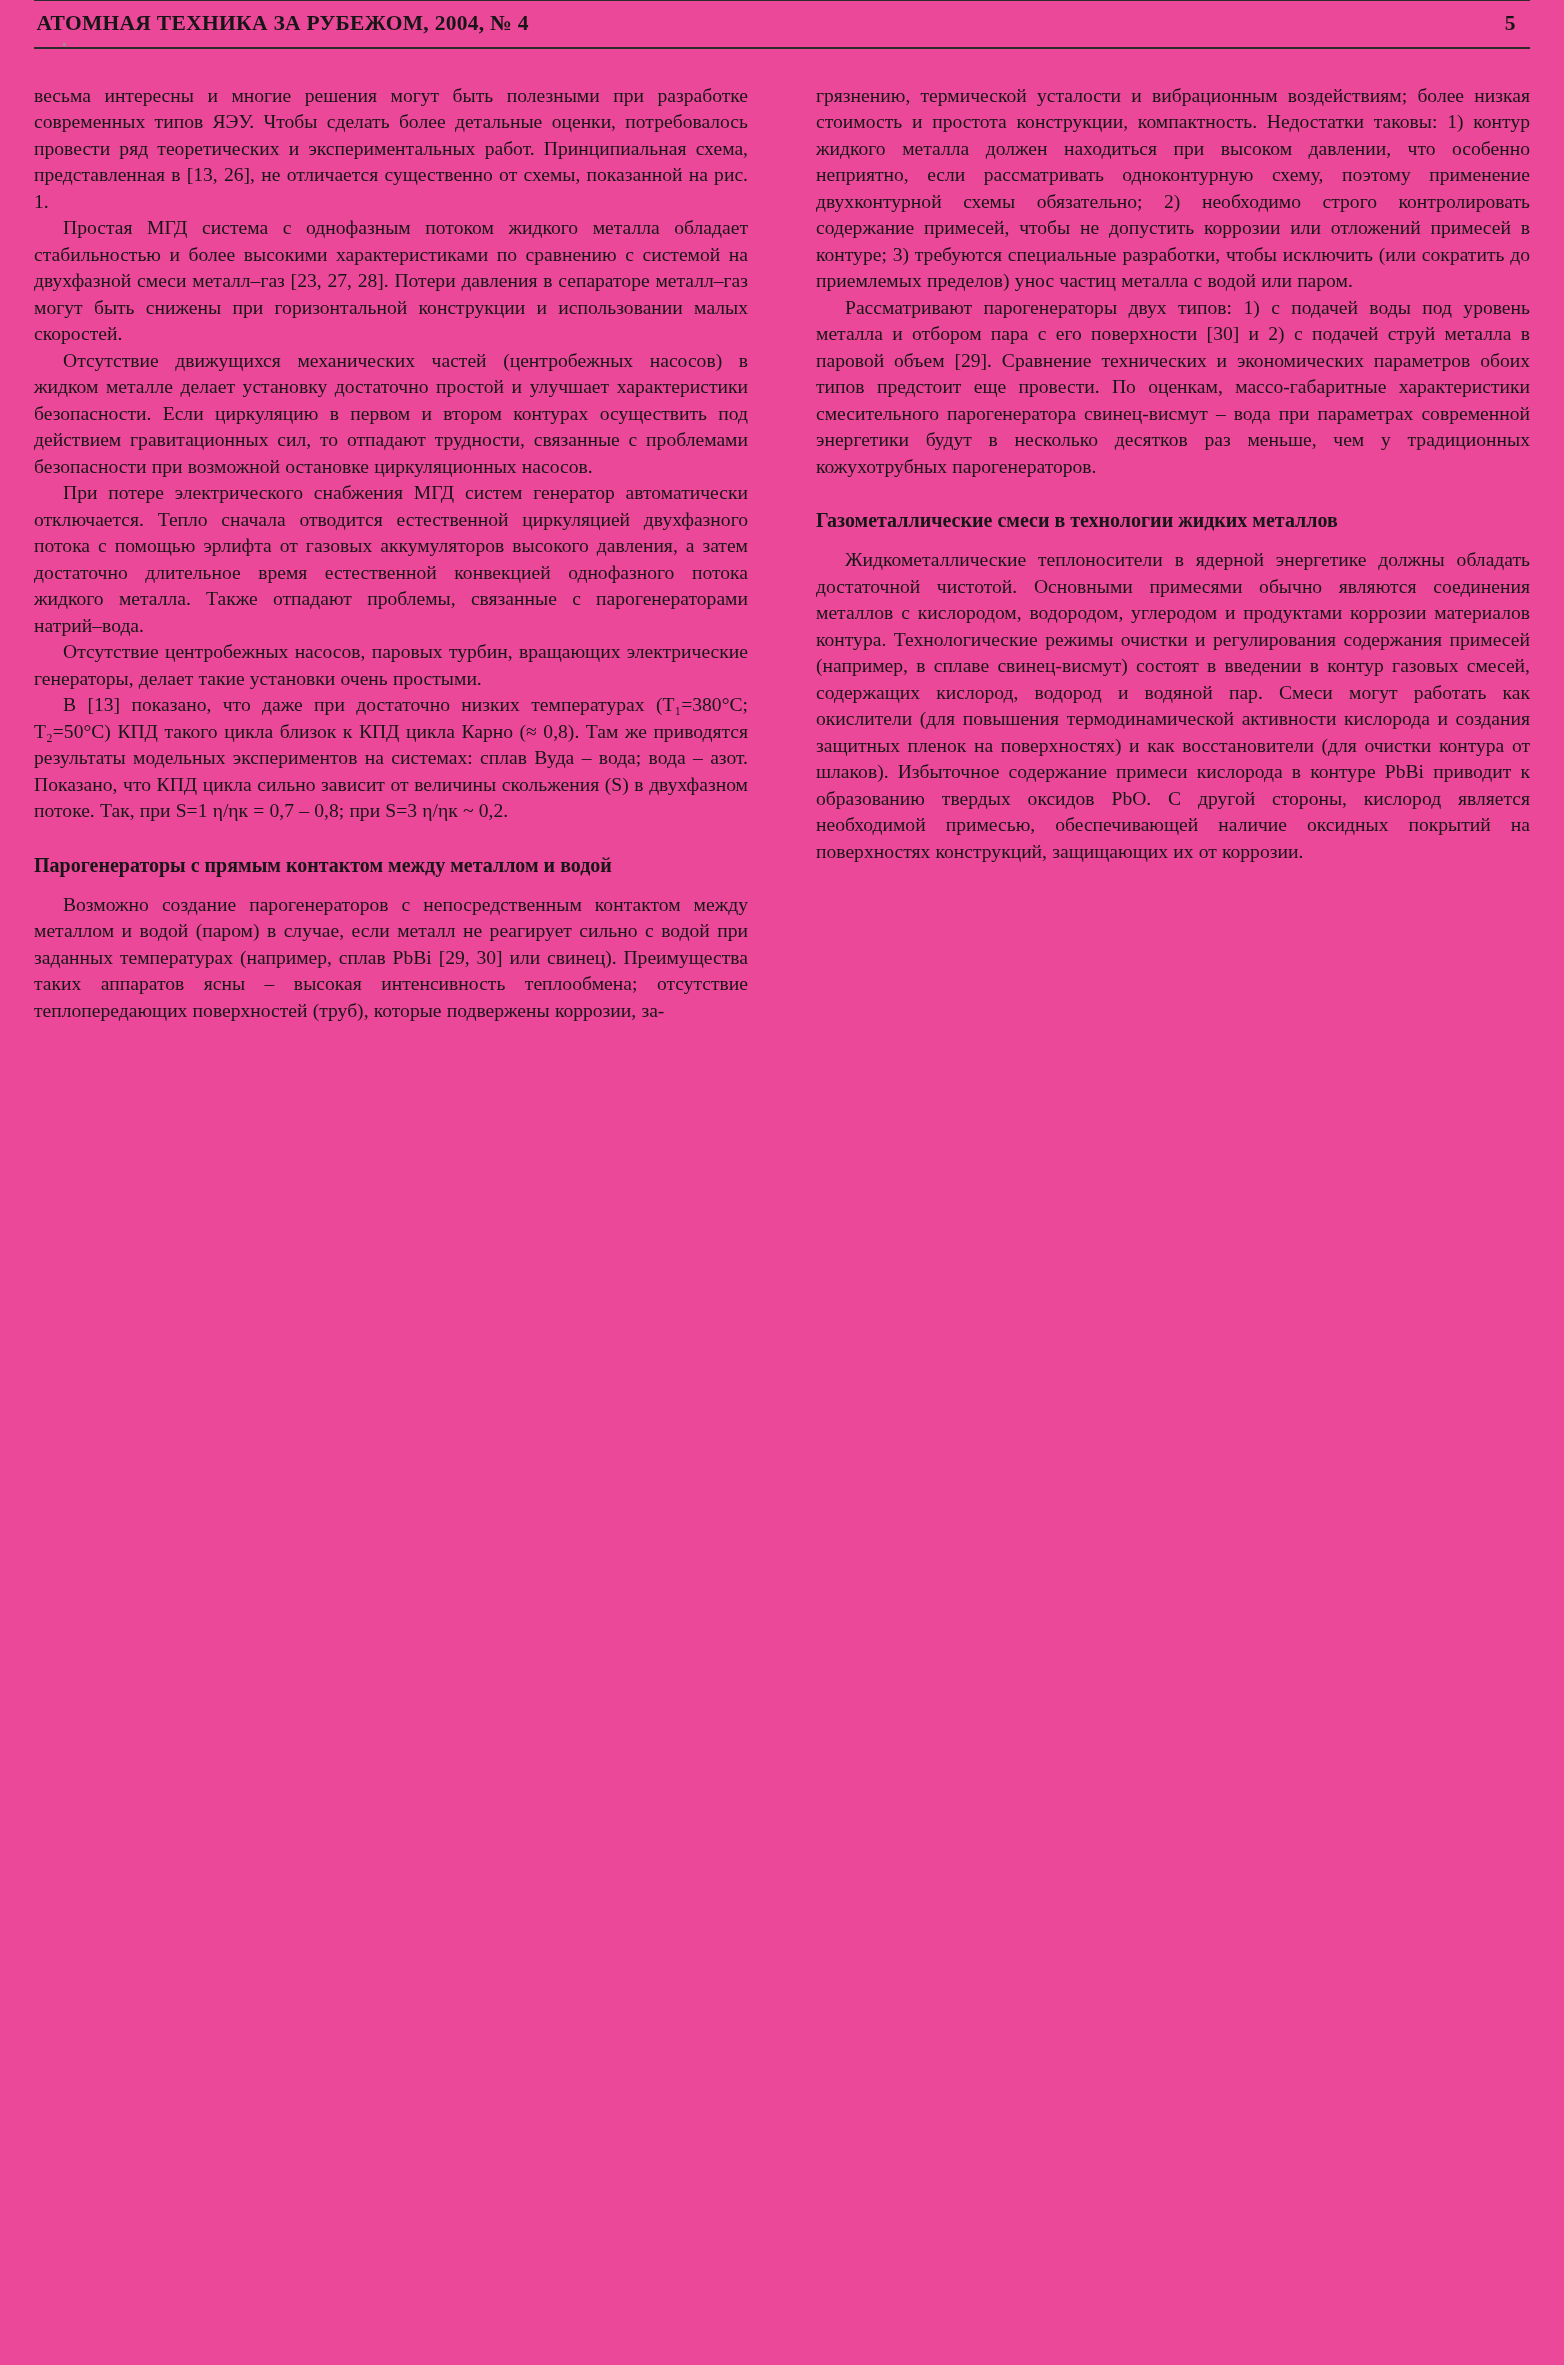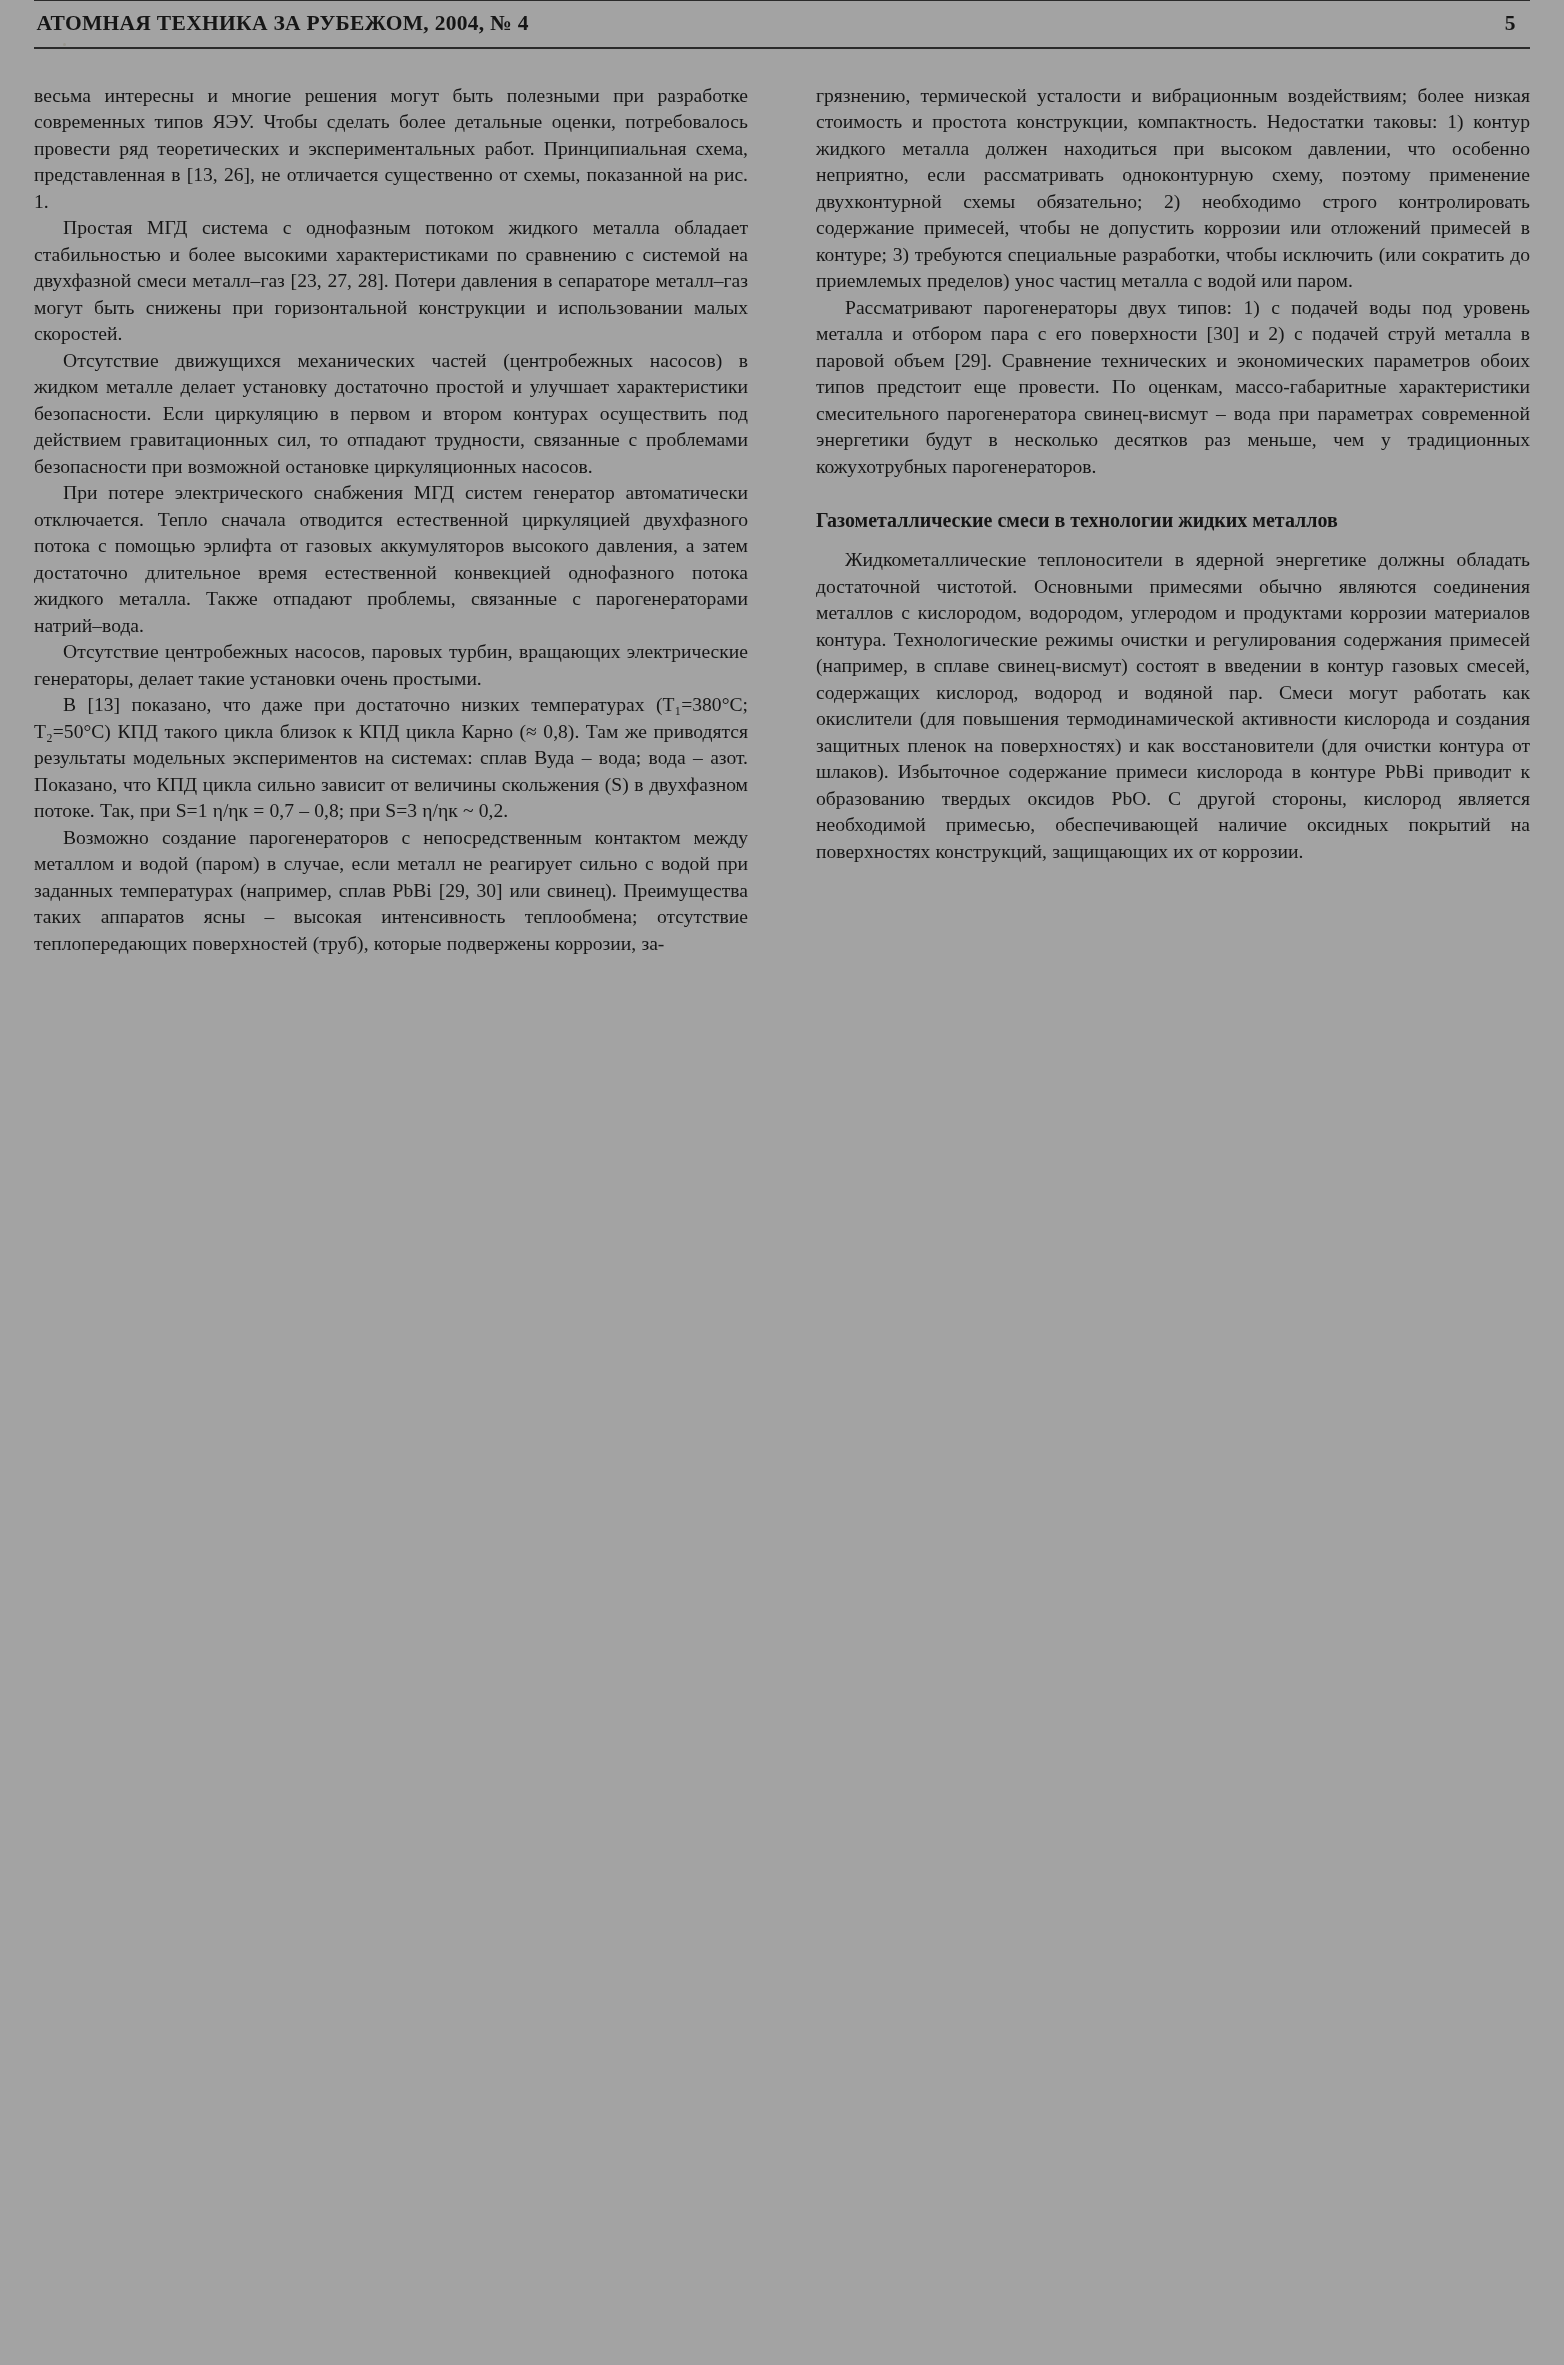--- a/index.html
+++ b/index.html
@@ -5,21 +5,21 @@
   html, body {
     margin: 0;
     padding: 0;
     background: #f4f2ec;
   }
   .page {
     position: relative;
     width: 1564px;
     height: 2366px;
     box-sizing: border-box;
-    background: #a3a3a3;
+    background: #ec4899;
     color: #161616;
     font-family: "Liberation Serif", "DejaVu Serif", serif;
     padding: 0 34px;
     overflow: hidden;
   }
   .running-head {
     display: flex;
     justify-content: space-between;
     align-items: baseline;
     border-top: 1.3px solid #2a2a2a;
@@ -86,20 +86,21 @@
 
   <div class="columns">
 
     <div class="col">
       <p class="no-indent">весьма интересны и многие решения могут быть полезными при разработке современных типов ЯЭУ. Чтобы сделать более детальные оценки, потребовалось провести ряд теоретических и экспериментальных работ. Принципиальная схема, представленная в [13, 26], не отличается существенно от схемы, показанной на рис. 1.</p>
       <p class="indent">Простая МГД система с однофазным потоком жидкого металла обладает стабильностью и более высокими характеристиками по сравнению с системой на двухфазной смеси металл–газ [23, 27, 28]. Потери давления в сепараторе металл–газ могут быть снижены при горизонтальной конструкции и использовании малых скоростей.</p>
       <p class="indent">Отсутствие движущихся механических частей (центробежных насосов) в жидком металле делает установку достаточно простой и улучшает характеристики безопасности. Если циркуляцию в первом и втором контурах осуществить под действием гравитационных сил, то отпадают трудности, связанные с проблемами безопасности при возможной остановке циркуляционных насосов.</p>
       <p class="indent">При потере электрического снабжения МГД систем генератор автоматически отключается. Тепло сначала отводится естественной циркуляцией двухфазного потока с помощью эрлифта от газовых аккумуляторов высокого давления, а затем достаточно длительное время естественной конвекцией однофазного потока жидкого металла. Также отпадают проблемы, связанные с парогенераторами натрий–вода.</p>
       <p class="indent">Отсутствие центробежных насосов, паровых турбин, вращающих электрические генераторы, делает такие установки очень простыми.</p>
       <p class="indent">В [13] показано, что даже при достаточно низких температурах (Т₁=380°С;  Т₂=50°С) КПД такого цикла близок к КПД цикла Карно (≈ 0,8). Там же приводятся результаты модельных экспериментов на системах: сплав Вуда – вода; вода – азот. Показано, что КПД цикла сильно зависит от величины скольжения (S) в двухфазном потоке. Так, при S=1 η/ηк = 0,7 – 0,8; при S=3 η/ηк ~ 0,2.</p>
+      <h2 class="section-heading">Парогенераторы с прямым контактом между металлом и водой</h2>
       <p class="indent">Возможно создание парогенераторов с непосредственным контактом между металлом и водой (паром) в случае, если металл не реагирует сильно с водой при заданных температурах (например, сплав PbBi [29, 30] или свинец). Преимущества таких аппаратов ясны – высокая интенсивность теплообмена; отсутствие теплопередающих поверхностей (труб), которые подвержены коррозии, за-</p>
     </div>
 
     <div class="col">
       <p class="no-indent">грязнению, термической усталости и вибрационным воздействиям; более низкая стоимость и простота конструкции, компактность. Недостатки таковы: 1) контур жидкого металла должен находиться при высоком давлении, что особенно неприятно, если рассматривать одноконтурную схему, поэтому применение двухконтурной схемы обязательно; 2) необходимо строго контролировать содержание примесей, чтобы не допустить коррозии или отложений примесей в контуре; 3) требуются специальные разработки, чтобы исключить (или сократить до приемлемых пределов) унос частиц металла с водой или паром.</p>
       <p class="indent">Рассматривают парогенераторы двух типов: 1) с подачей воды под уровень металла и отбором пара с его поверхности [30] и 2) с подачей струй металла в паровой объем [29]. Сравнение технических и экономических параметров обоих типов предстоит еще провести. По оценкам, массо-габаритные характеристики смесительного парогенератора свинец-висмут – вода при параметрах современной энергетики будут в несколько десятков раз меньше, чем у традиционных кожухотрубных парогенераторов.</p>
       <h2 class="section-heading">Газометаллические смеси в технологии жидких металлов</h2>
       <p class="indent">Жидкометаллические теплоносители в ядерной энергетике должны обладать достаточной чистотой. Основными примесями обычно являются соединения металлов с кислородом, водородом, углеродом и продуктами коррозии материалов контура. Технологические режимы очистки и регулирования содержания примесей (например, в сплаве свинец-висмут) состоят в введении в контур газовых смесей, содержащих кислород, водород и водяной пар. Смеси могут работать как окислители (для повышения термодинамической активности кислорода и создания защитных пленок на поверхностях) и как восстановители (для очистки контура от шлаков). Избыточное содержание примеси кислорода в контуре PbBi приводит к образованию твердых оксидов PbO. С другой стороны, кислород является необходимой примесью, обеспечивающей наличие оксидных покрытий на поверхностях конструкций, защищающих их от коррозии.</p>
     </div>
 

